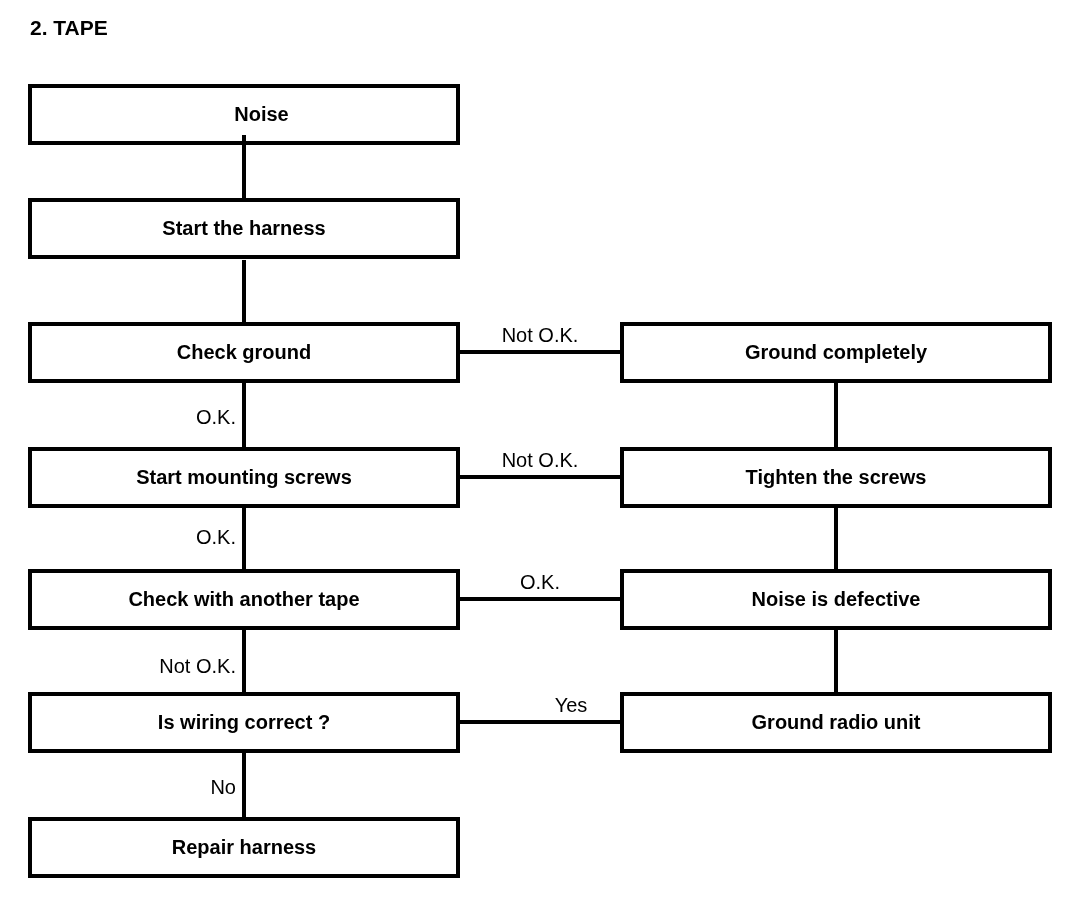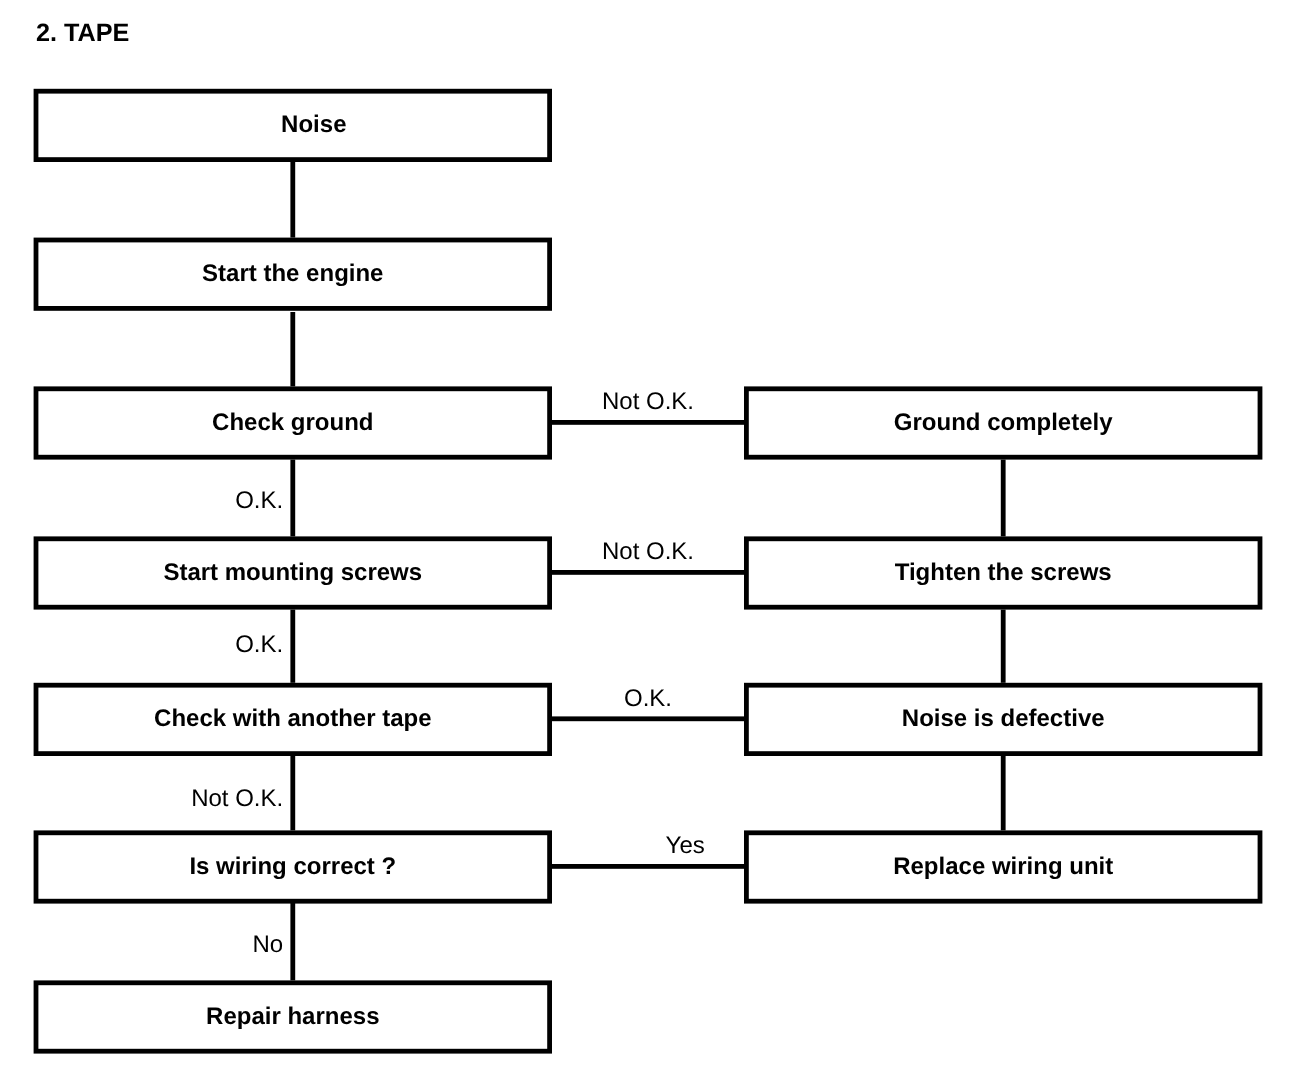--- a/index.html
+++ b/index.html
@@ -69,32 +69,32 @@
     text-align: center;
   }
 </style>
 </head>
 <body>
 
 <div class="canvas">
 
   <div class="title">2. TAPE</div>
 
-  <div class="node" style="left:28px; top:74px;padding-left:35px;">Noise</div>
-  <div class="node" style="left:28px; top:198px;">Start the engine</div>
+  <div class="node" style="left:28px; top:84px;padding-left:35px;">Noise</div>
+  <div class="node" style="left:28px; top:198px;">Start the harness</div>
   <div class="node" style="left:28px; top:322px;">Check ground</div>
   <div class="node" style="left:28px; top:447px;">Start mounting screws</div>
   <div class="node" style="left:28px; top:569px;">Check with another tape</div>
   <div class="node" style="left:28px; top:692px;">Is wiring correct ?</div>
   <div class="node" style="left:28px; top:817px;text-align:center;">Repair harness</div>
 
   <div class="node" style="left:620px; top:322px;">Ground completely</div>
   <div class="node" style="left:620px; top:447px;">Tighten the screws</div>
   <div class="node" style="left:620px; top:569px;">Noise is defective</div>
-  <div class="node" style="left:620px; top:692px;">Replace wiring unit</div>
+  <div class="node" style="left:620px; top:692px;">Ground radio unit</div>
 
   <div class="vline" style="left:242px; top:135px; height:63px;"></div>
   <div class="vline" style="left:242px; top:260px; height:62px;"></div>
   <div class="vline" style="left:242px; top:383px; height:64px;"></div>
   <div class="vline" style="left:242px; top:508px; height:61px;"></div>
   <div class="vline" style="left:242px; top:629px; height:63px;"></div>
   <div class="vline" style="left:242px; top:752px; height:65px;"></div>
 
   <div class="vline" style="left:834px; top:383px; height:64px;"></div>
   <div class="vline" style="left:834px; top:508px; height:61px;"></div>

